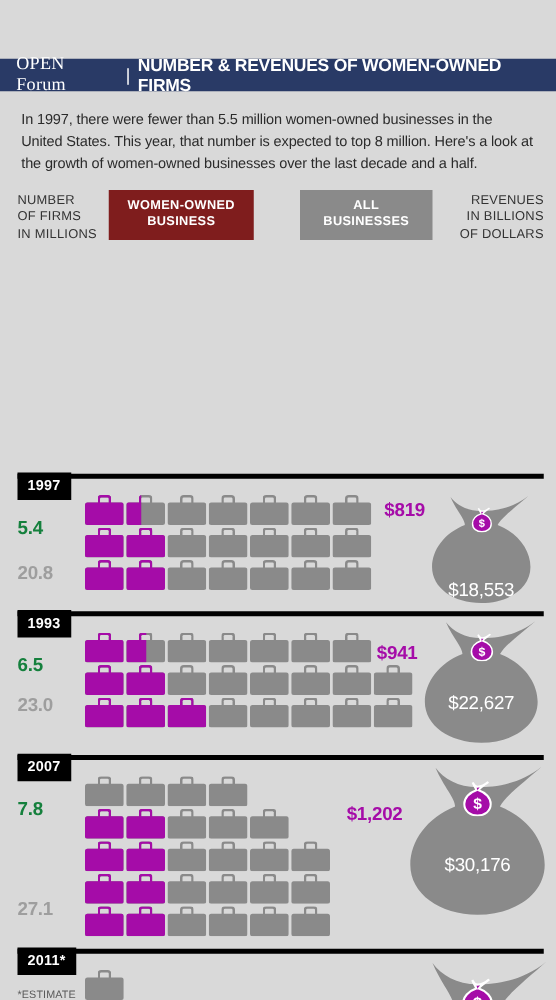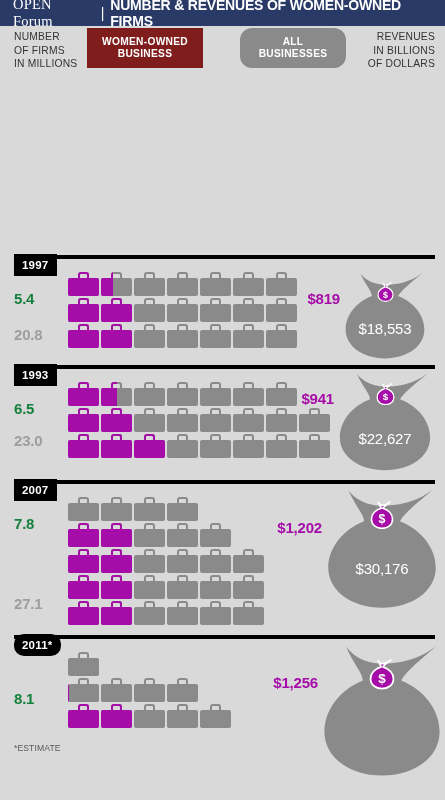--- a/index.html
+++ b/index.html
@@ -8,21 +8,21 @@
     background:#d9d9d9;
     font-family:"Liberation Sans","DejaVu Sans",sans-serif;
     overflow:hidden;
     position:relative;
   }
   #infographic{width:445px;height:800px;position:relative;background:#d9d9d9;}
 
   
   .header{
     height:26px;background:#293a66;color:#ffffff;
-    display:flex;align-items:center;padding-left:13px;box-sizing:border-box;
+    display:flex;align-items:center;padding-left:13px;box-sizing:border-box;margin-top:47px;
   }
   .hdr-brand{font-family:"Liberation Serif","DejaVu Serif",serif;font-size:14.5px;letter-spacing:.2px;}
   .hdr-sep{margin:0 6px;font-size:14px;font-weight:300;}
   .hdr-title{font-size:14px;font-weight:bold;letter-spacing:-.2px;}
 
   
   .intro{
     padding:14px 16px 10px 17px;
     font-size:11.6px;line-height:1.52;color:#2b2b2b;letter-spacing:-.1px;
   }
@@ -31,21 +31,21 @@
   .legend{position:relative;height:46px;margin-top:2px;}
   .legend-col{position:absolute;font-size:10.3px;line-height:1.32;color:#333;letter-spacing:.2px;}
   .legend-left{left:14px;top:2px;}
   .legend-right{right:10px;top:2px;text-align:right;}
   .legend-box{
     position:absolute;top:0;display:flex;flex-direction:column;
     align-items:center;justify-content:center;
     color:#fff;font-size:10.2px;font-weight:bold;line-height:1.22;letter-spacing:.3px;
   }
   .legend-box.purple{left:87px;width:116px;height:40px;background:#7f1d1d;}
-  .legend-box.gray{left:240px;width:106px;height:40px;background:#8a8a8a;border-radius:12px;}
+  .legend-box.gray{left:240px;width:106px;height:40px;background:#8a8a8a;}
 
   
   .section{position:relative;}
   .rule{
     position:absolute;left:14px;right:10px;top:0;height:4px;background:#000;
   }
   .year-tab{
     position:absolute;left:14px;top:0;height:22px;background:#000;color:#fff;
     font-size:11.5px;font-weight:bold;display:flex;align-items:center;
     padding:0 9px 0 8px;box-sizing:border-box;letter-spacing:.2px;z-index:3;
@@ -102,20 +102,21 @@
 <body>
 
 <div id="infographic">
 
   <div class="header">
     <span class="hdr-brand">OPEN Forum</span>
     <span class="hdr-sep">|</span>
     <span class="hdr-title">NUMBER &amp; REVENUES OF WOMEN-OWNED FIRMS</span>
   </div>
 
+  <div class="intro">In 1997, there were fewer than 5.5 million women-owned businesses in the United States. This year, that number is expected to top 8 million. Here's a look at the growth of women-owned businesses over the last decade and a half.</div>
 
   <div class="legend">
     <div class="legend-col legend-left">
       <div>NUMBER</div>
       <div>OF FIRMS</div>
       <div>IN MILLIONS</div>
     </div>
 
     <div class="legend-box purple">
       <div>WOMEN-OWNED</div>
@@ -265,29 +266,29 @@
             <div class="case">
               <div class="handle"></div>
               <div class="body"></div>
             </div>
           </div>
         </div>
         <div class="bag" style="left: 344px; top: 198px; width: 82px; height: 88px;">
           <svg width="82" height="88" viewBox="0 0 100 110" preserveAspectRatio="none">
             <path d="M20,2 C26,16 34,24 34,30 C14,38 2,55 2,72 C2,93 23,108 50,108 C77,108 98,93 98,72 C98,55 86,38 66,30 C70,22 86,10 96,1 C80,14 62,16 50,16 C36,16 26,10 20,2 Z" fill="#8a8a8a"></path>
           </svg>
-          <div class="bag-label" style="top: 48px;">$18,553</div>
+          <div class="bag-label" style="top: 68px;">$18,553</div>
           <div style="position: absolute; left: 32.5px; top: 10px;">
             <svg width="17" height="20.06" viewBox="0 0 50 59">
               <path d="M17,2 C19,8 23,12 23,15 C11,19 3,28 3,38 C3,50 13,57 25,57 C37,57 47,50 47,38 C47,28 39,19 27,15 C29,11 37,6 43,1 C36,7 30,9 25,9 C20,9 19,6 17,2 Z" fill="#a50ca8" stroke="#ffffff" stroke-width="3.4"></path>
               <text x="25" y="46" text-anchor="middle" fill="#ffffff" font-size="26" font-weight="bold" font-family="&quot;Liberation Sans&quot;, sans-serif">$</text>
             </svg>
           </div>
         </div>
-        <div class="bag-amt-small" style="right: 105px; top: 216px;">$819</div>
+        <div class="bag-amt-small" style="right: 105px; top: 202px;">$819</div>
       </div>
       <div class="section">
         <div class="rule" style="top: 291px;"></div>
         <div class="year-tab" style="top: 290px;">1993</div>
         <div class="num women" style="top: 326px;">6.5</div>
         <div class="num all" style="top: 358px;">23.0</div>
         <div class="grid" style="top: 308px;">
           <div class="brow">
             <div class="case">
               <div class="handle"></div>
@@ -625,21 +626,21 @@
             <svg width="24" height="28.32" viewBox="0 0 50 59">
               <path d="M17,2 C19,8 23,12 23,15 C11,19 3,28 3,38 C3,50 13,57 25,57 C37,57 47,50 47,38 C47,28 39,19 27,15 C29,11 37,6 43,1 C36,7 30,9 25,9 C20,9 19,6 17,2 Z" fill="#a50ca8" stroke="#ffffff" stroke-width="3.4"></path>
               <text x="25" y="46" text-anchor="middle" fill="#ffffff" font-size="26" font-weight="bold" font-family="&quot;Liberation Sans&quot;, sans-serif">$</text>
             </svg>
           </div>
         </div>
         <div class="bag-amt-small" style="right: 123px; top: 445px;">$1,202</div>
       </div>
       <div class="section">
         <div class="rule" style="top: 561px;"></div>
-        <div class="year-tab" style="top: 560px; border-radius: 10px;">2011*</div>
+        <div class="year-tab" style="top: 560px;">2011*</div>
         <div class="num women" style="top: 616px;">8.1</div>
         <div class="grid" style="top: 578px;">
           <div class="brow">
             <div class="case">
               <div class="handle"></div>
               <div class="body"></div>
             </div>
           </div>
           <div class="brow">
             <div class="case">

